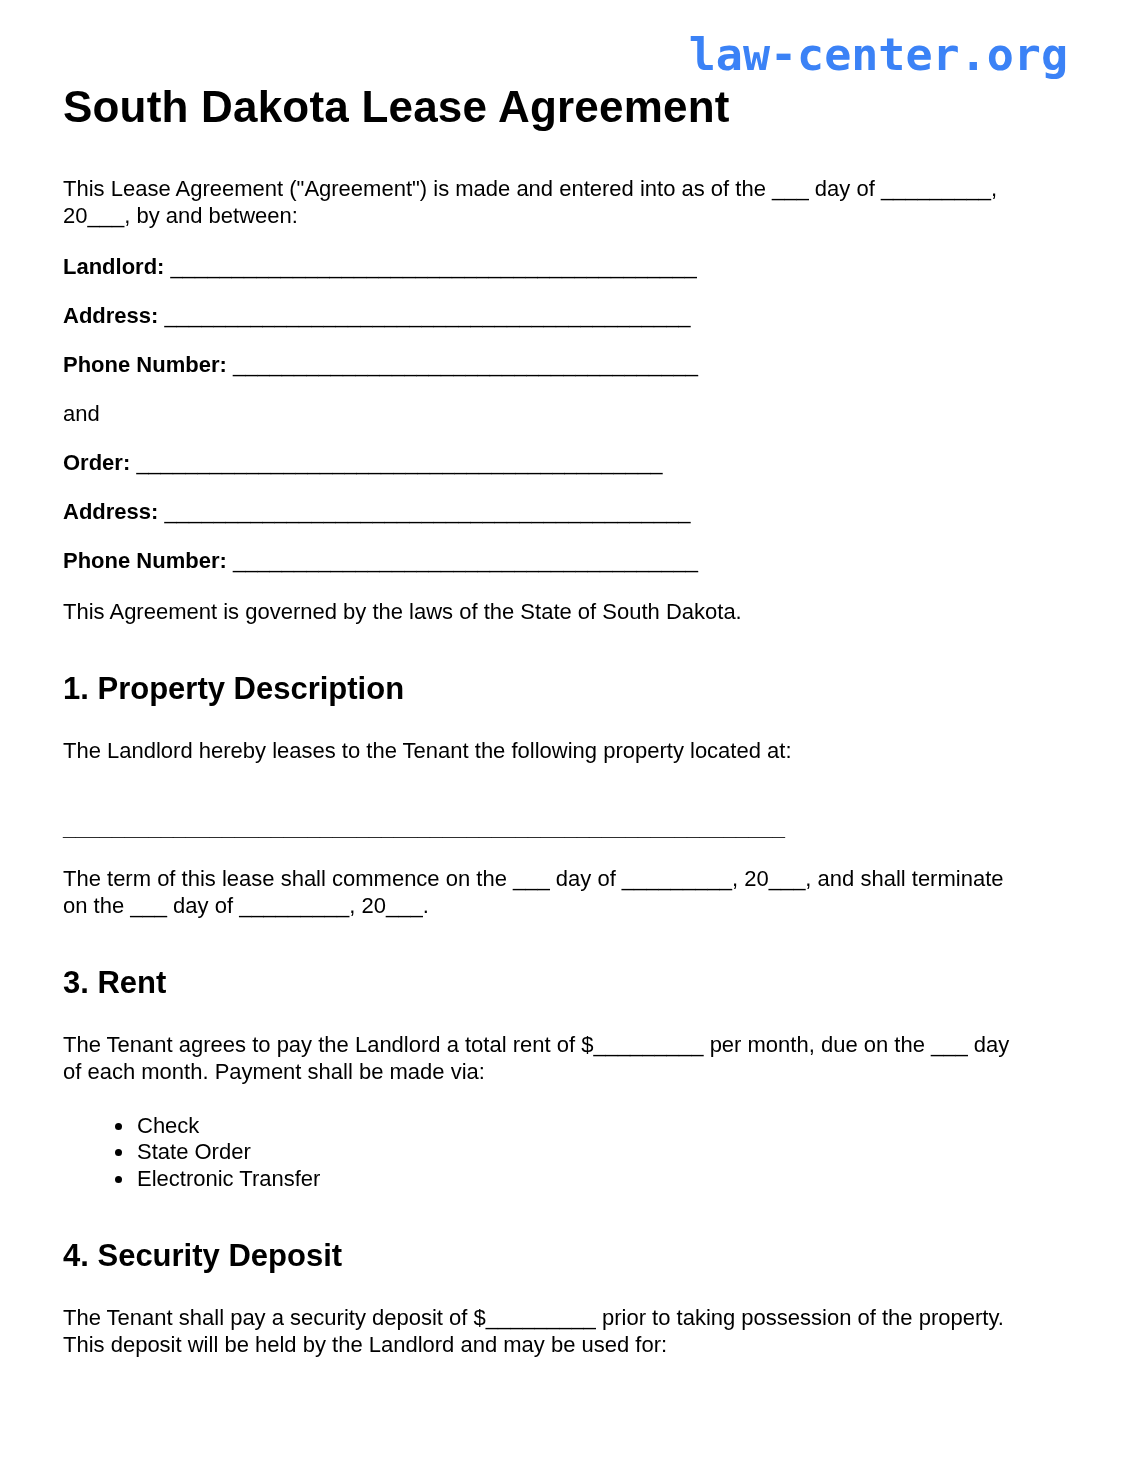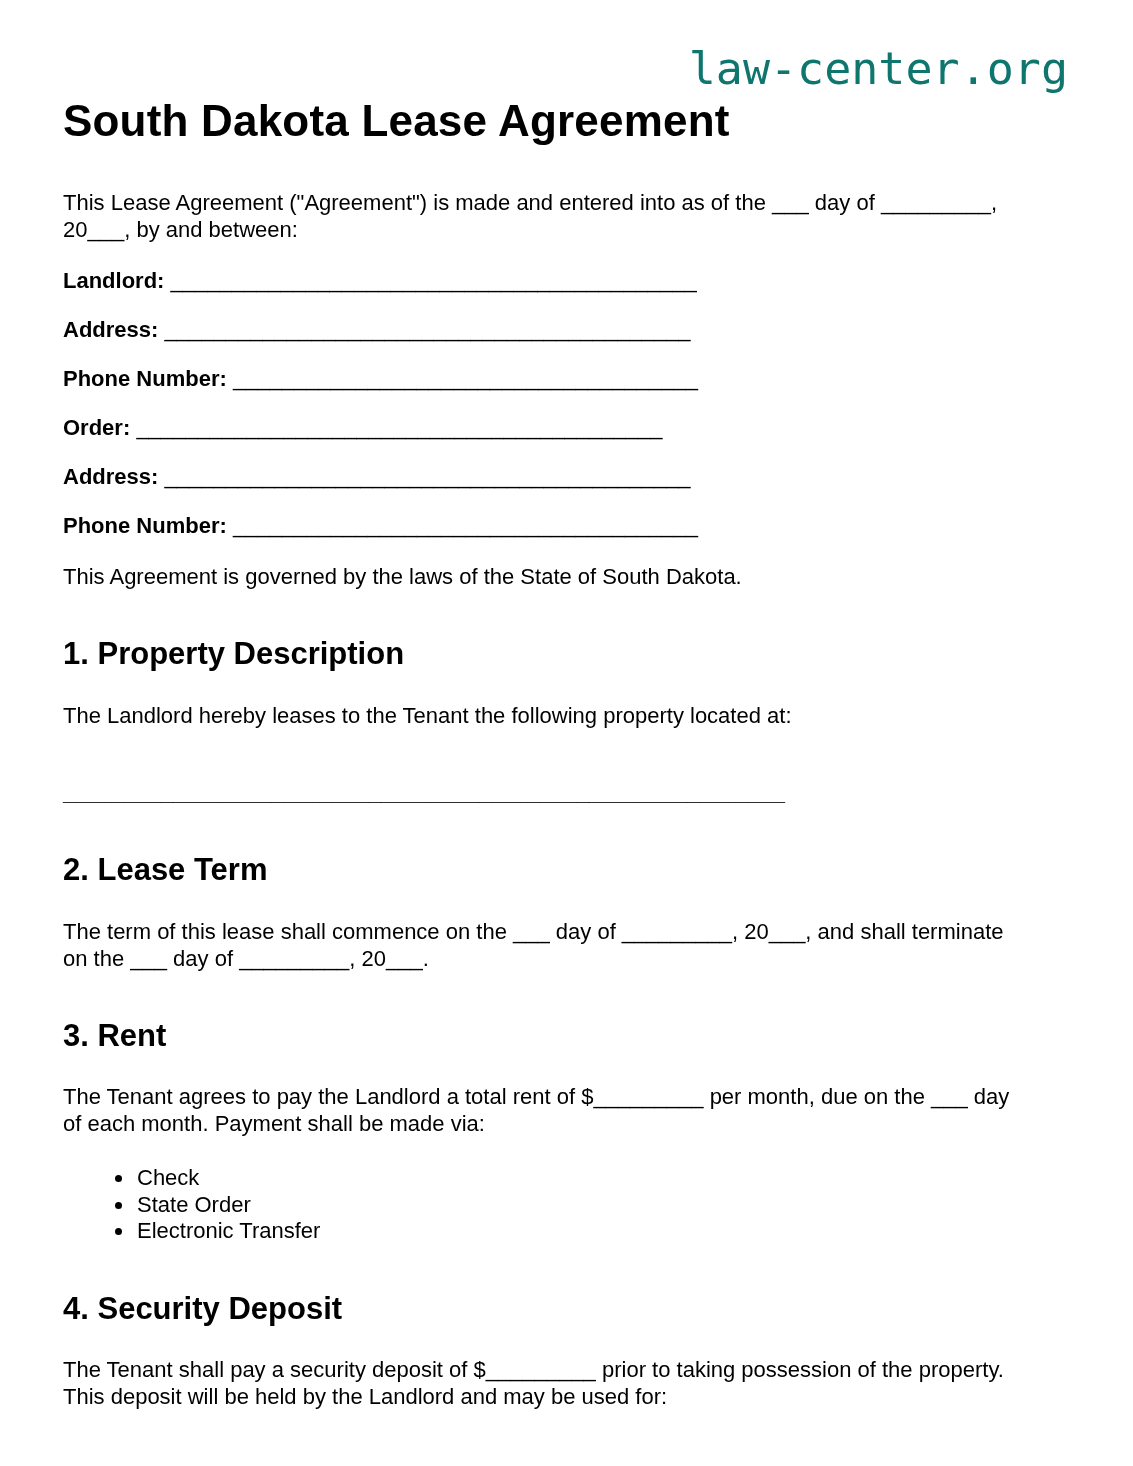--- a/index.html
+++ b/index.html
@@ -14,24 +14,24 @@
     box-sizing: border-box;
     background: #ffffff;
     padding: 26px 63px 60px 63px;
     font-family: "Liberation Sans", sans-serif;
     color: #000000;
   }
   .logo {
     text-align: right;
     font-family: "DejaVu Sans Mono", monospace;
     font-size: 45px;
-    font-weight: 400;
-    color: #0f766e;
+    font-weight: 700;
+    color: #3b82f6;
     line-height: 1.0;
-    margin: 20px 2px 0 0;
+    margin: 6px 2px 0 0;
   }
   h1.doc-title {
     font-size: 44px;
     font-weight: 700;
     letter-spacing: 0.2px;
     margin: 6px 0 44px 0;
     line-height: 1.1;
   }
   p.body-text {
     font-size: 22px;
@@ -93,20 +93,21 @@
   <p class="field-row">
     <span class="label">Address:</span>
     <span class="blank">___________________________________________</span>
   </p>
 
   <p class="field-row">
     <span class="label">Phone Number:</span>
     <span class="blank">______________________________________</span>
   </p>
 
+  <p class="field-row">and</p>
 
   <p class="field-row">
     <span class="label">Order:</span>
     <span class="blank">___________________________________________</span>
   </p>
 
   <p class="field-row">
     <span class="label">Address:</span>
     <span class="blank">___________________________________________</span>
   </p>
@@ -117,21 +118,20 @@
   </p>
 
   <p class="body-text">This Agreement is governed by the laws of the State of South Dakota.</p>
 
   <h2 class="section-heading">1. Property Description</h2>
   <p class="body-text">The Landlord hereby leases to the Tenant the following property located at:</p>
   <p class="blank-line">
     <span class="blank">___________________________________________________________</span>
   </p>
 
-  <h2 class="section-heading">2. Lease Term</h2>
   <p class="body-text">The term of this lease shall commence on the ___ day of _________, 20___, and shall terminate on the ___ day of _________, 20___.</p>
 
   <h2 class="section-heading">3. Rent</h2>
   <p class="body-text">The Tenant agrees to pay the Landlord a total rent of $_________ per month, due on the ___ day of each month. Payment shall be made via:</p>
   <ul class="doc-list">
     <li>Check</li>
     <li>State Order</li>
     <li>Electronic Transfer</li>
   </ul>
 

